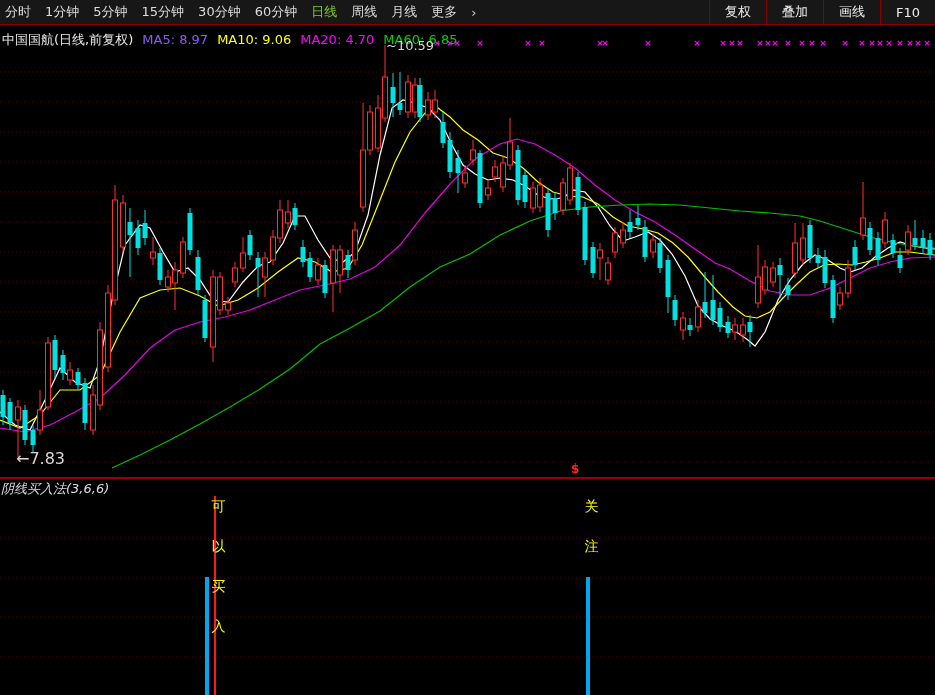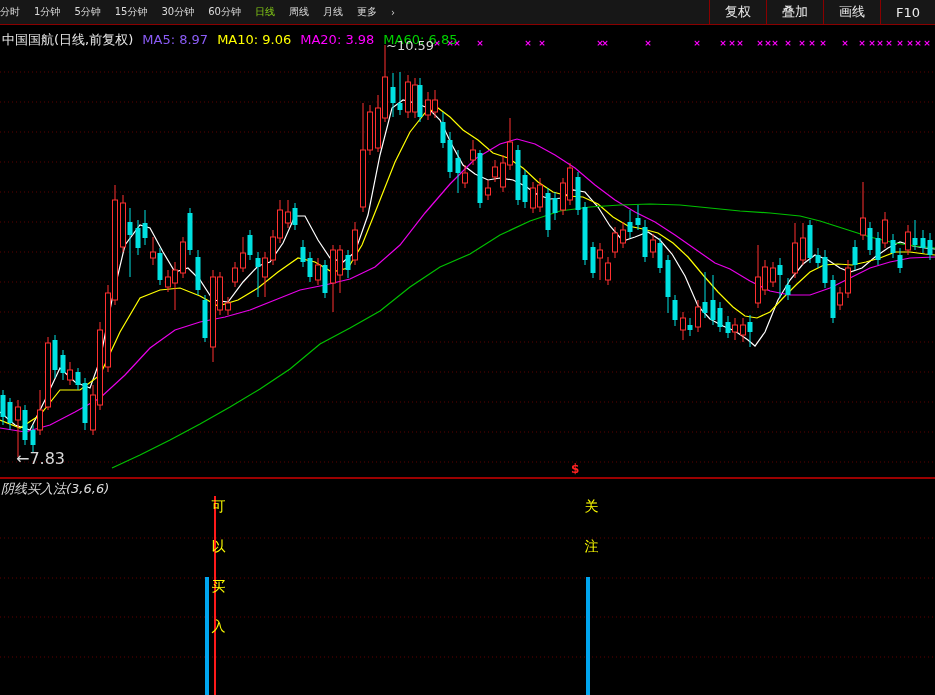--- a/index.html
+++ b/index.html
@@ -2,21 +2,21 @@
 <html><head>
 <meta charset="utf-8">
 <style>
   html,body{margin:0;padding:0;background:#000;}
   #app{position:relative;width:935px;height:695px;background:#000;overflow:hidden;
        font-family:"DejaVu Sans","Liberation Sans",sans-serif;}
   
   .toolbar{position:absolute;top:0;left:0;width:935px;height:25px;background:#171717;
            border-bottom:1px solid #8a0000;box-sizing:border-box;display:flex;
            justify-content:space-between;align-items:center;z-index:5;}
-  .periods{display:flex;align-items:center;gap:14px;padding-left:0;font-size:10px;color:#dcdcdc;}
+  .periods{display:flex;align-items:center;gap:14px;padding-left:5px;font-size:13px;color:#dcdcdc;}
   .period{cursor:default;white-space:nowrap;}
   .period.active{color:#84cc16;}
   .period.arrow{color:#cfcfcf;}
   .right-buttons{display:flex;align-items:stretch;height:100%;}
   .rbtn{display:flex;align-items:center;padding:0 15px;border-left:1px solid #8a0000;
         color:#ececec;font-size:13px;white-space:nowrap;}
   
   .overlay{position:absolute;z-index:3;white-space:nowrap;}
   .info-bar{top:31px;left:2px;font-size:13px;}
   .info-bar span{margin-right:9px;text-align:center;}
@@ -484,21 +484,21 @@
       <text x="900" y="46" fill="#ff00ff" font-size="9" font-weight="bold" text-anchor="middle">×</text>
       <text x="910" y="46" fill="#ff00ff" font-size="9" font-weight="bold" text-anchor="middle">×</text>
       <text x="918" y="46" fill="#ff00ff" font-size="9" font-weight="bold" text-anchor="middle">×</text>
       <text x="927" y="46" fill="#ff00ff" font-size="9" font-weight="bold" text-anchor="middle">×</text>
       <rect x="205" y="577" width="4" height="118" fill="#00a6f0"></rect>
       <rect x="214" y="496" width="2" height="199" fill="#ff1a1a"></rect>
       <rect x="586" y="577" width="4" height="118" fill="#00a6f0"></rect>
     </svg>
 
   <div class="overlay info-bar">
-    <span class="sym">中国国航(日线,前复权)</span><span id="ma-values"><span style="color: #8b5cf6;">MA5: 8.97</span><span style="color: rgb(255, 255, 0);">MA10: 9.06</span><span style="color: rgb(255, 0, 255);">MA20: 3.98</span><span style="color: rgb(0, 210, 0);">MA60: 6.85</span></span>
+    <span class="sym">中国国航(日线,前复权)</span><span id="ma-values"><span style="color: #8b5cf6;">MA5: 8.97</span><span style="color: rgb(255, 255, 0);">MA10: 9.06</span><span style="color: rgb(255, 0, 255);">MA20: 4.70</span><span style="color: rgb(0, 210, 0);">MA60: 6.85</span></span>
   </div>
 
   <div class="overlay hi-label" style="left:386px;top:38px;">~10.59</div>
 
   <div class="overlay lo-label" style="left:16px;top:449px;">←7.83</div>
 
   <div class="overlay ind-label" style="left:1px;top:480px;">阴线买入法(3,6,6)</div>
 
   <div class="overlay dollar" id="dollar-mark" style="left: 571px; top: 462px;">$</div>
 

